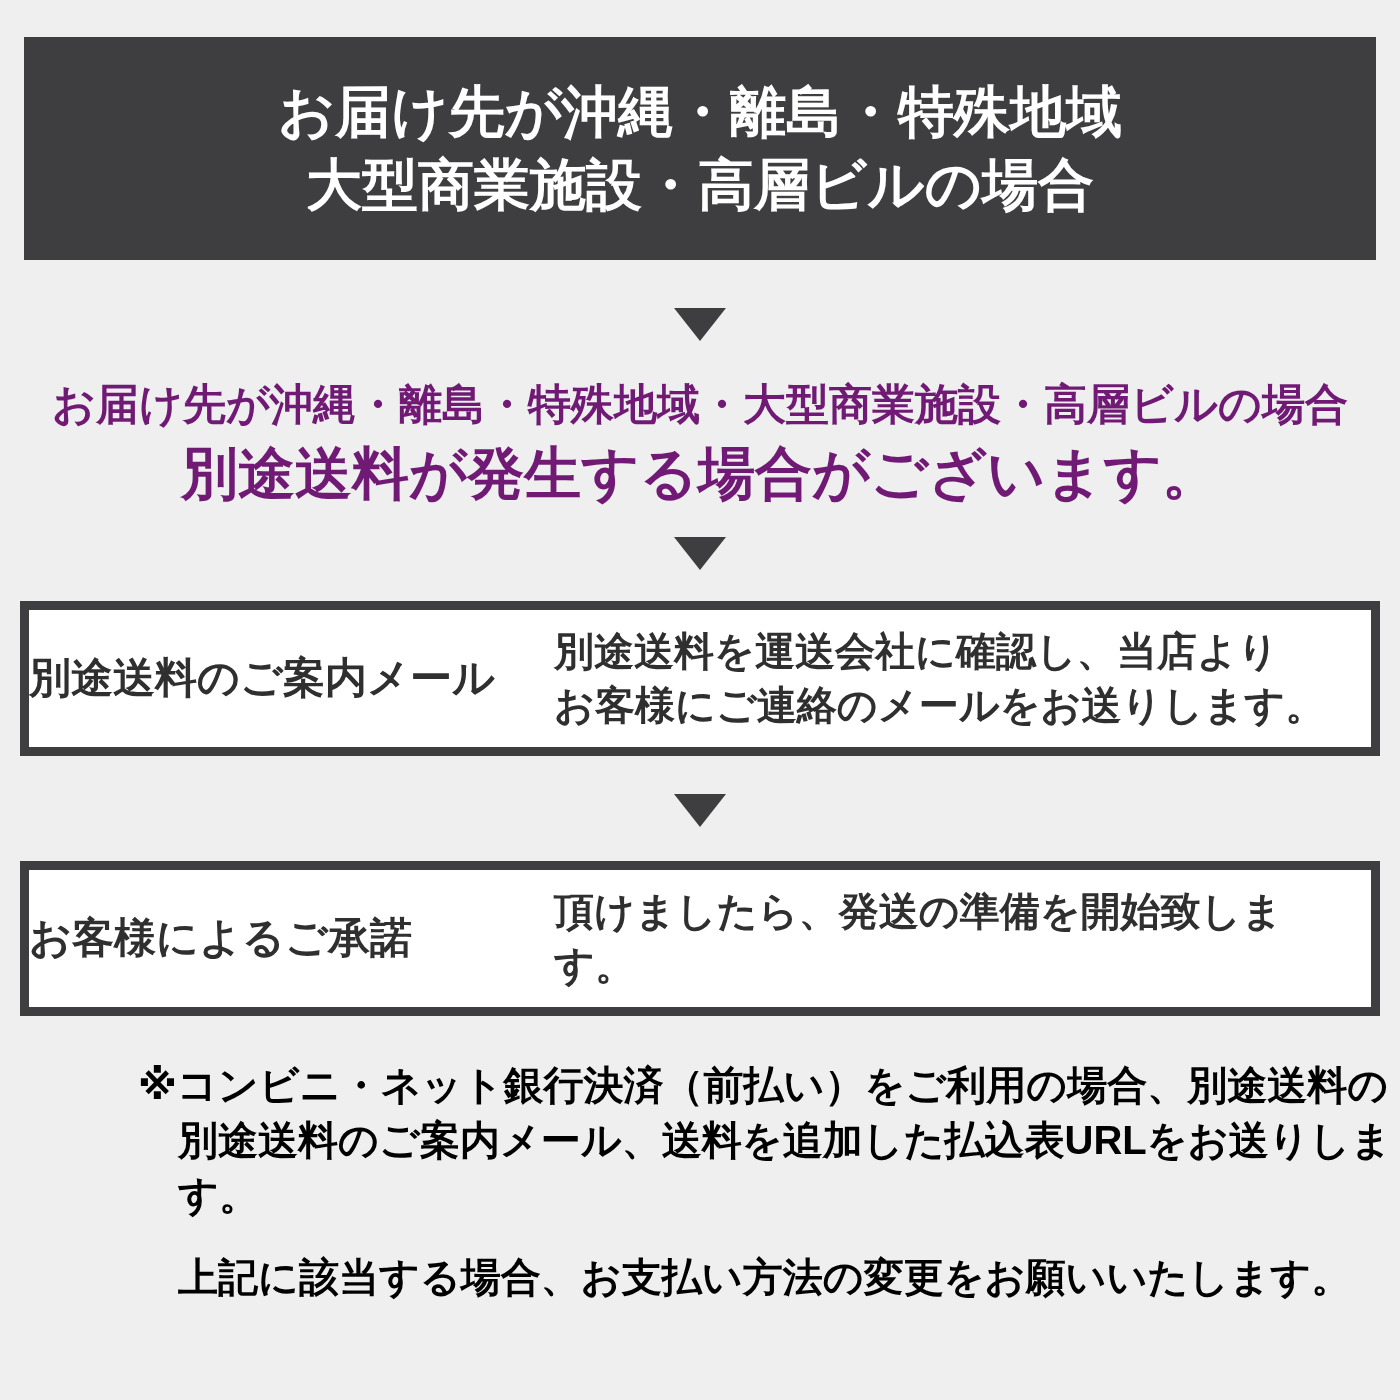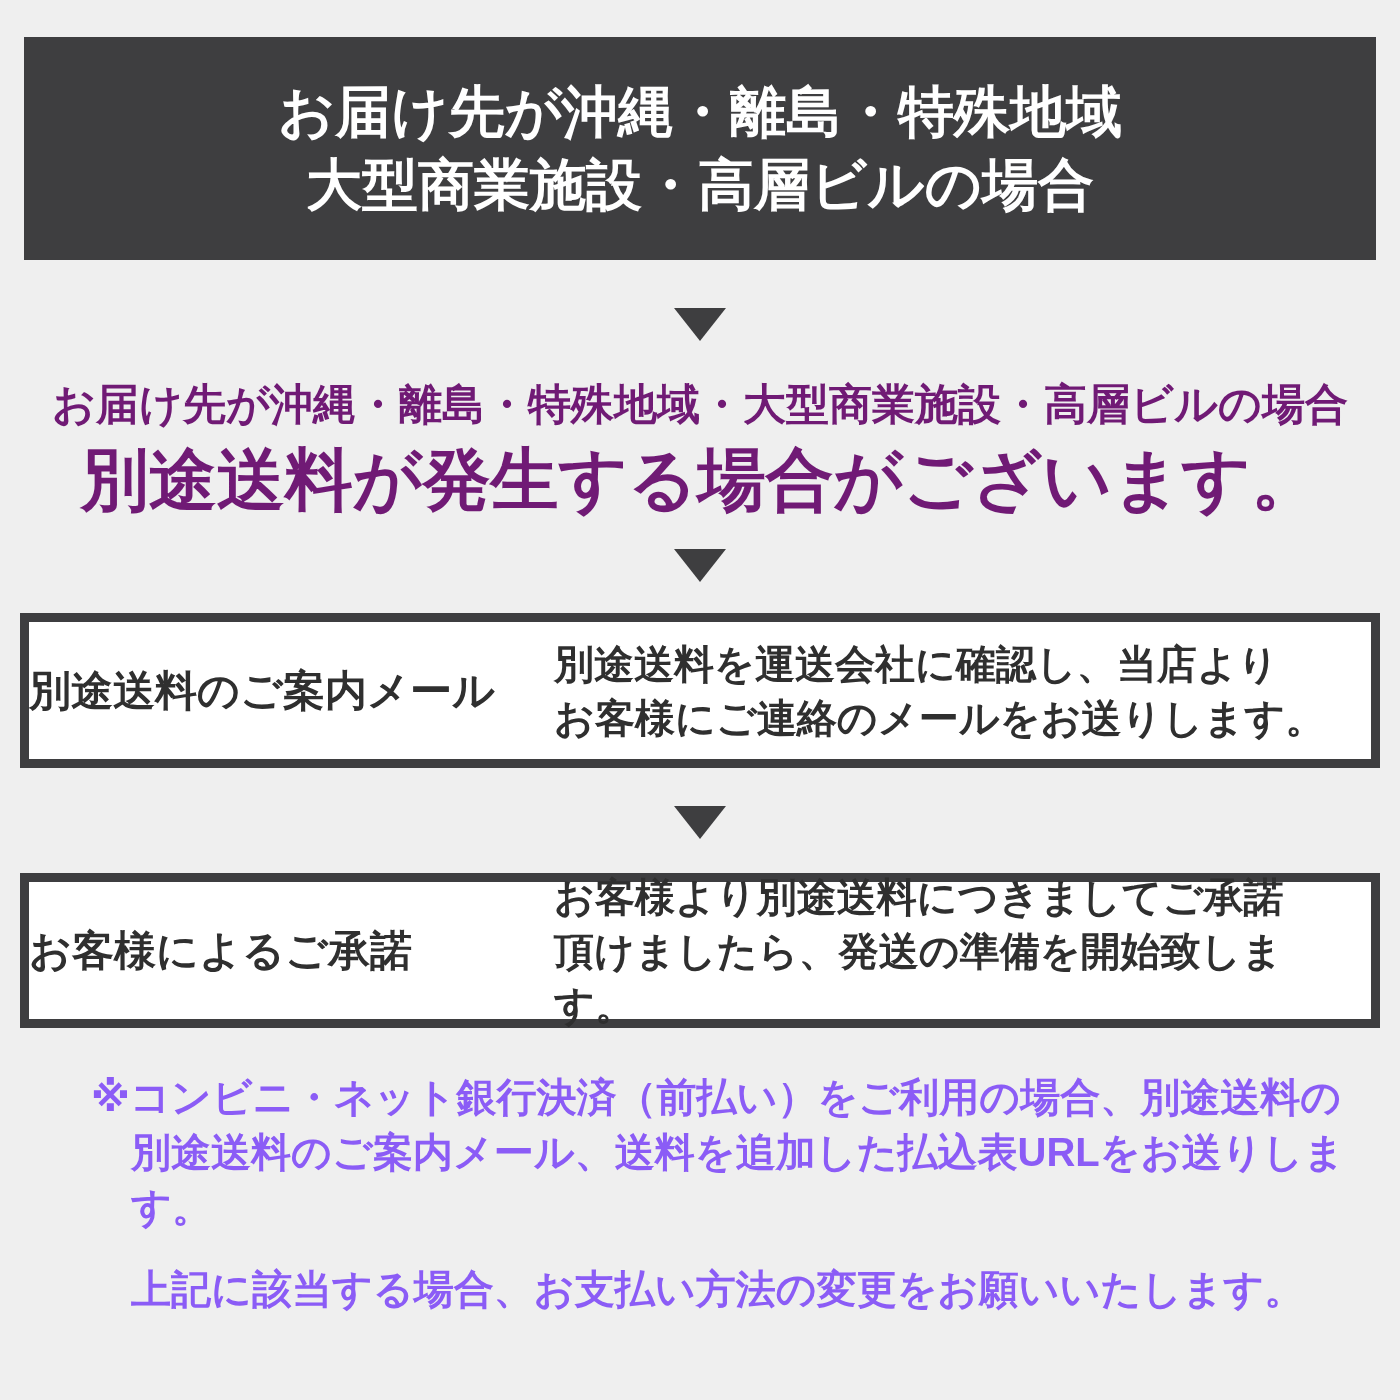--- a/index.html
+++ b/index.html
@@ -41,21 +41,21 @@
   .arrow.a2 { margin-top: 32px; }
   .arrow.a3 { margin-top: 38px; }
   
   .highlight {
     margin-top: 40px;
     text-align: center;
     color: #701a75;
     font-weight: bold;
   }
   .hl-line1 { font-size: 43px; line-height: 1.1; }
-  .hl-line2 { font-size: 68px; line-height: 1.1; margin-top: 14px; }
+  .hl-line2 { font-size: 57px; line-height: 1.1; margin-top: 14px; }
   
   .step {
     box-sizing: border-box;
     margin: 31px 20px 0;
     height: 155px;
     border: 9px solid #3e3e40;
     background: #ffffff;
     display: flex;
     align-items: center;
   }
@@ -71,24 +71,25 @@
     flex: 1 1 auto;
     font-size: 40px;
     font-weight: bold;
     line-height: 1.35;
     color: #2f2f2f;
     padding-right: 12px;
   }
   
   .notes {
     margin-top: 42px;
-    color: #8b5cf6;
+    color: #000000;
     font-weight: bold;
     font-size: 40px;
     line-height: 1.38;
+    padding-left: 47px;
   }
   .note { padding-left: 131px; }
   .note .l1 { margin-left: -40px; }
   .note + .note { margin-top: 26px; }
 </style>
 </head>
 <body>
 
 <div class="canvas">
 
@@ -112,21 +113,20 @@
       <div>別途送料を運送会社に確認し、当店より</div>
       <div>お客様にご連絡のメールをお送りします。</div>
     </div>
   </section>
 
   <div class="arrow a3"></div>
 
   <section class="step second">
     <div class="step-label">お客様によるご承諾</div>
     <div class="step-desc">
-      <div>お客様より別途送料につきましてご承諾</div>
       <div>頂けましたら、発送の準備を開始致します。</div>
     </div>
   </section>
 
   <section class="notes">
     <div class="note">
       <div class="l1">※コンビニ・ネット銀行決済（前払い）をご利用の場合、別途送料の</div>
       <div class="l2">別途送料のご案内メール、送料を追加した払込表URLをお送りします。</div>
     </div>
     <div class="note">

